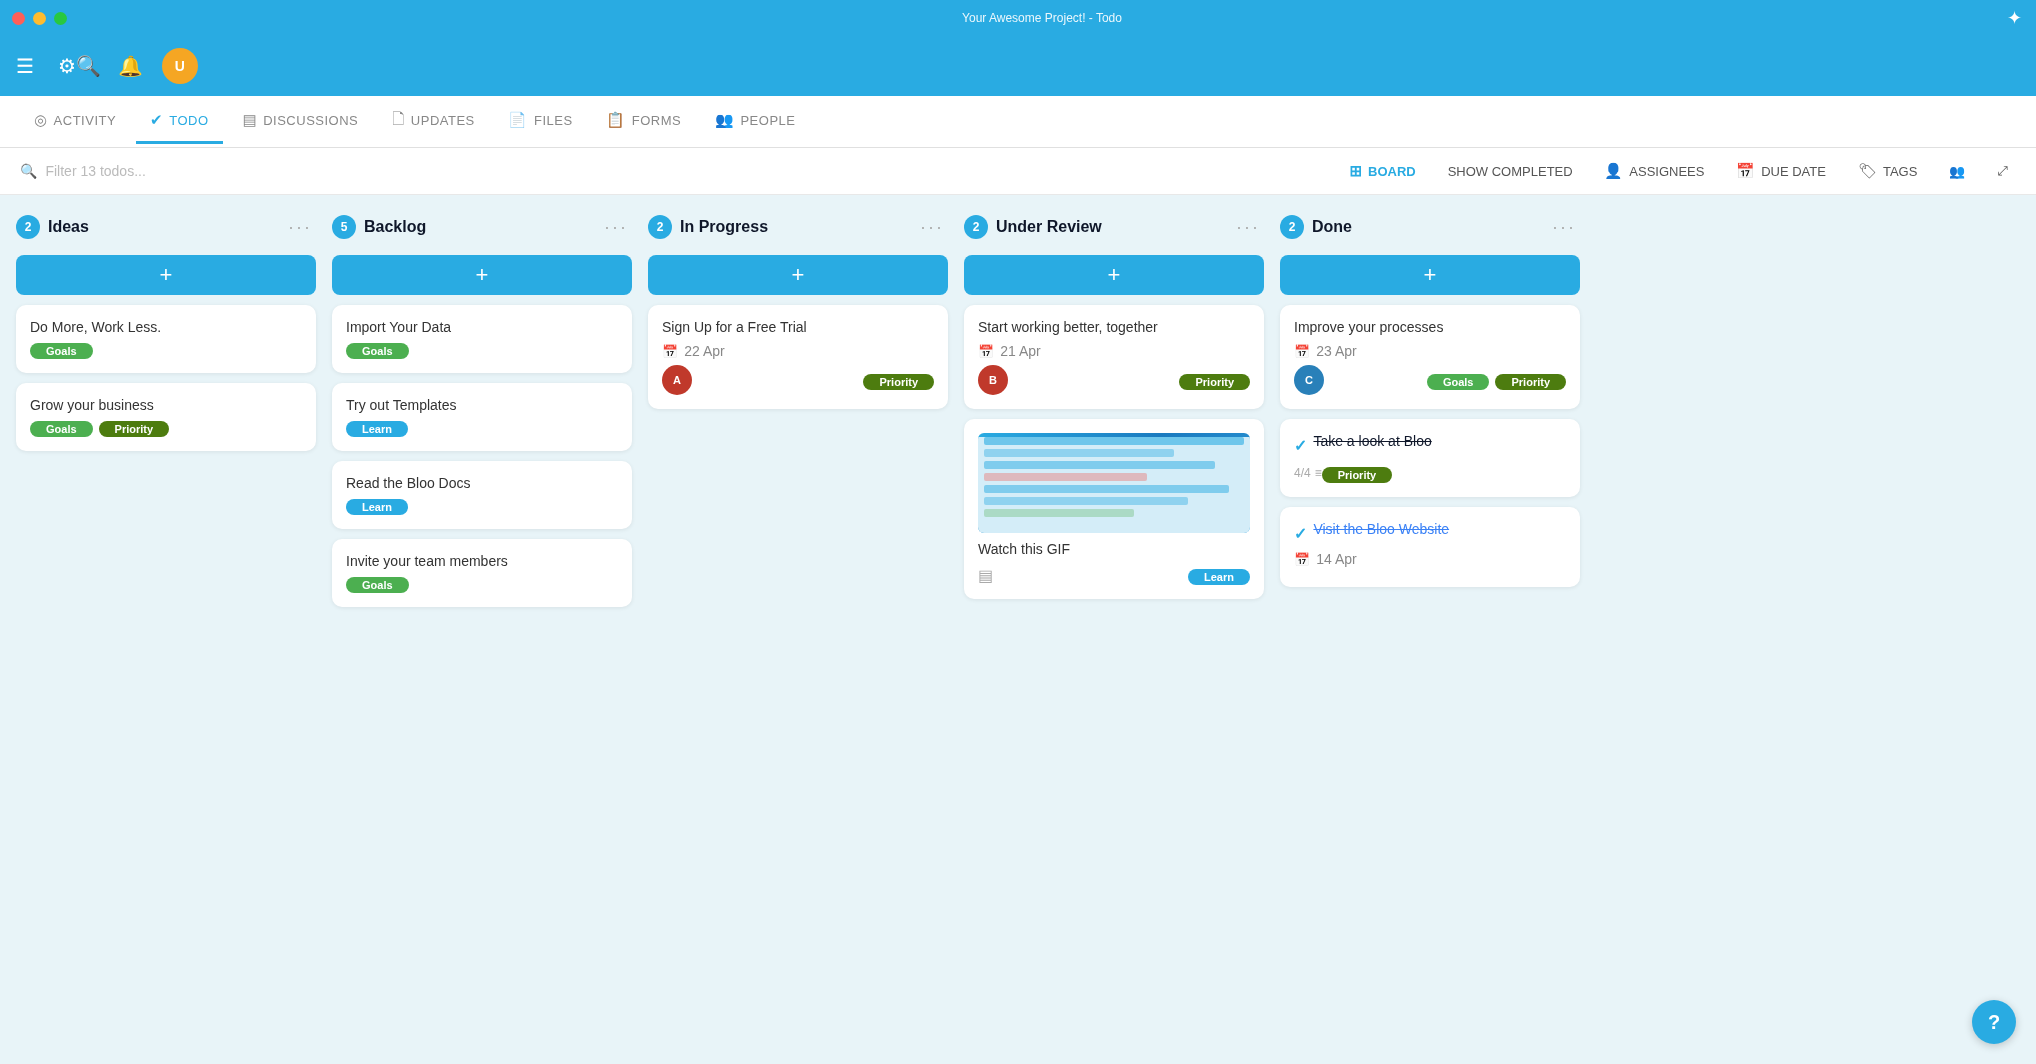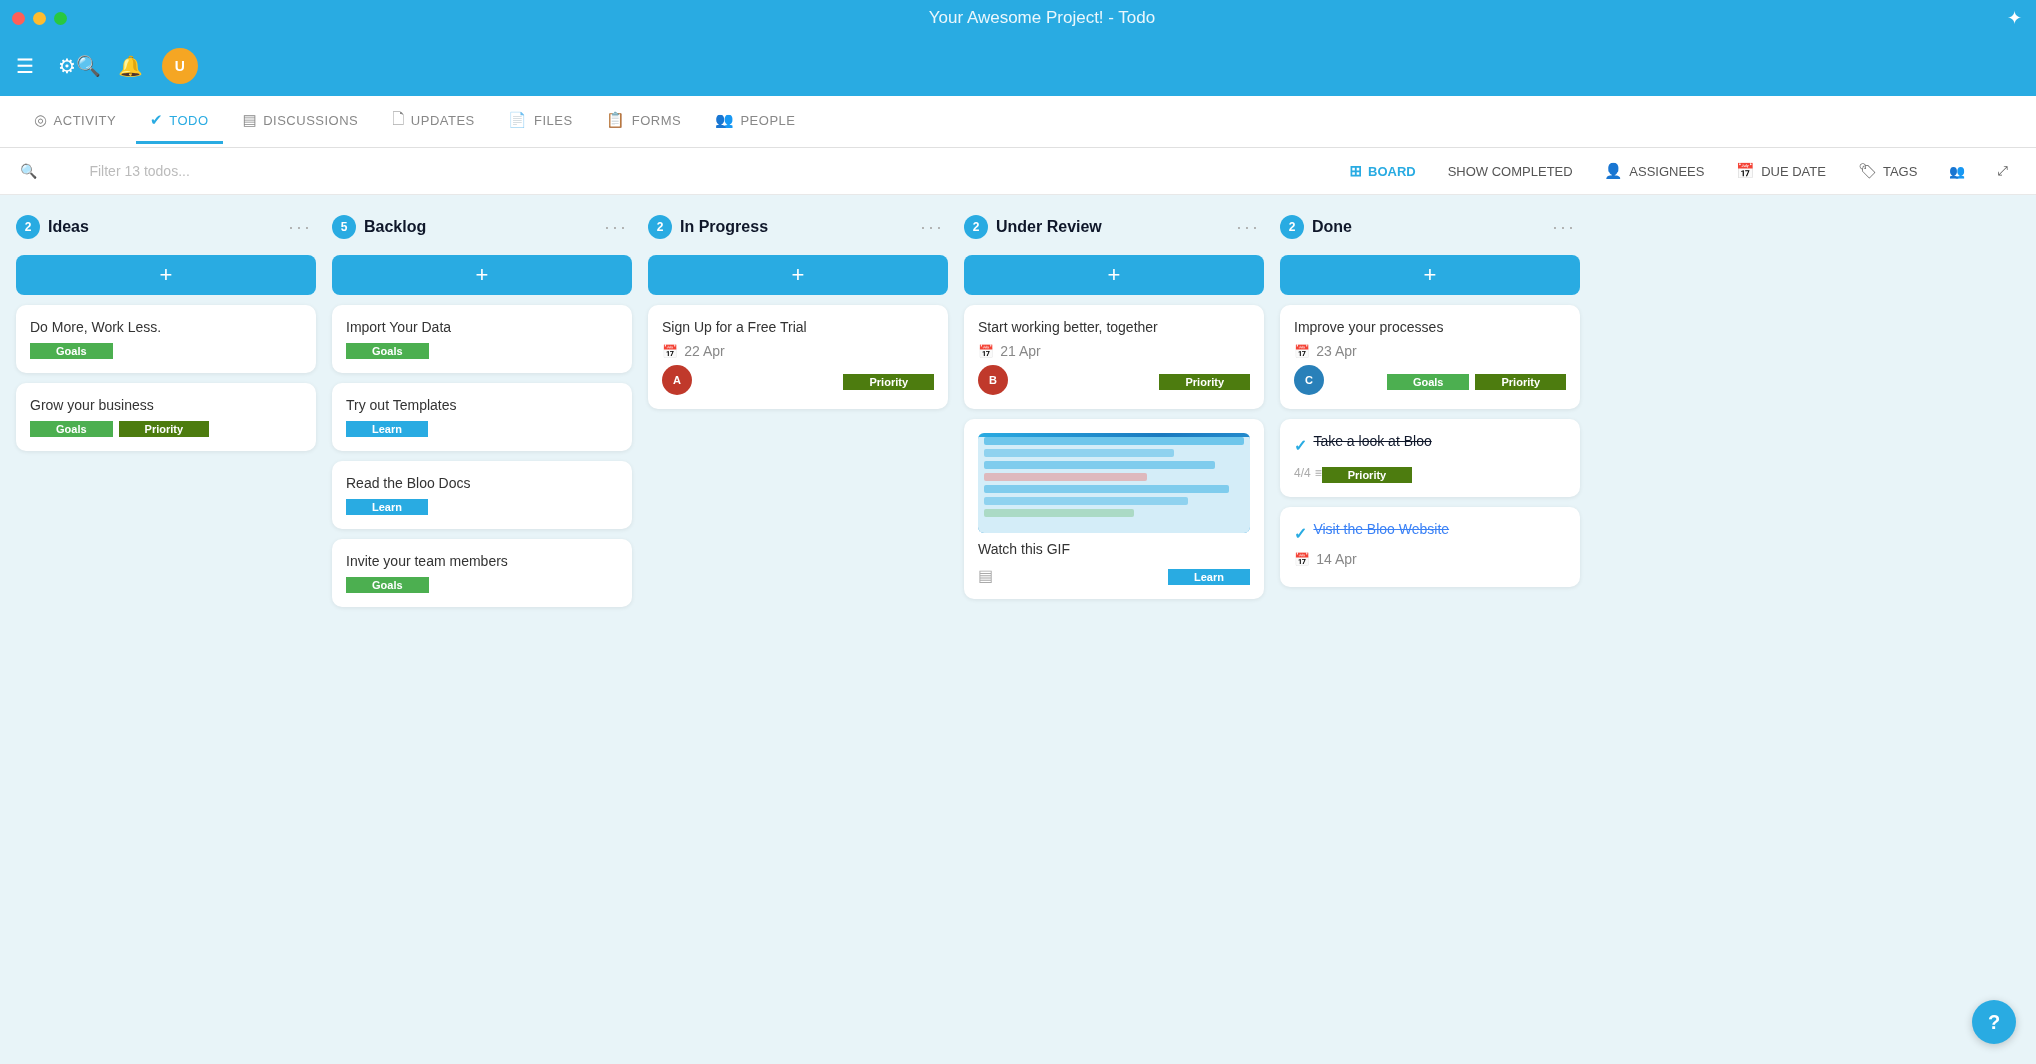--- a/index.html
+++ b/index.html
@@ -7,21 +7,21 @@
 
     
     .titlebar {
       background: #29abe2;
       height: 36px;
       display: flex;
       align-items: center;
       justify-content: center;
       position: relative;
     }
-    .titlebar-title { color: rgba(255,255,255,0.9); font-size: 17px; margin-left: 48px; }
+    .titlebar-title { color: rgba(255,255,255,0.9); font-size: 12px; margin-left: 48px; }
     .window-controls {
       position: absolute;
       left: 12px;
       display: flex;
       gap: 8px;
       align-items: center;
     }
     .wc { width: 13px; height: 13px; border-radius: 50%; }
     .wc-close { background: #ff5f57; }
     .wc-min { background: #febc2e; }
@@ -158,22 +158,22 @@
       border-radius: 10px;
       padding: 14px;
       box-shadow: 0 1px 4px rgba(0,0,0,0.08);
     }
     .card-title { font-size: 14px; color: #333; font-weight: 500; margin-bottom: 8px; }
     .card-meta { display: flex; align-items: center; gap: 6px; margin-bottom: 6px; }
     .card-date { font-size: 14px; color: #888; display: flex; align-items: center; gap: 4px; }
     .card-tags { display: flex; gap: 6px; flex-wrap: wrap; margin-top: 4px; }
 
     .tag {
-      padding: 2px 26px;
-      border-radius: 0;
+      padding: 2px 16px;
+      border-radius: 8px;
       font-size: 11px;
       font-weight: 600;
       color: white;
     }
     .tag-goals { background: #4CAF50; }
     .tag-priority { background: #4d7c0f; }
     .tag-learn { background: #29abe2; }
 
     .card-image {
       width: 100%;
@@ -287,21 +287,21 @@
   </div>
   <div class="navtab">
     <span class="navtab-icon">👥</span>
     <span>PEOPLE</span>
   </div>
 </div>
 
 <div class="toolbar">
   <div class="search-box">
     <span>🔍</span>
-    <span style="color:#bbb;margin-left:44px;">Filter 13 todos...</span>
+    <span style="color:#bbb;">Filter 13 todos...</span>
   </div>
   <div class="toolbar-right">
     <div class="toolbar-btn active">
       <span class="toolbar-btn-icon">⊞</span>
       <span>BOARD</span>
     </div>
     <div class="toolbar-btn">
       <span>SHOW COMPLETED</span>
     </div>
     <div class="toolbar-btn">

